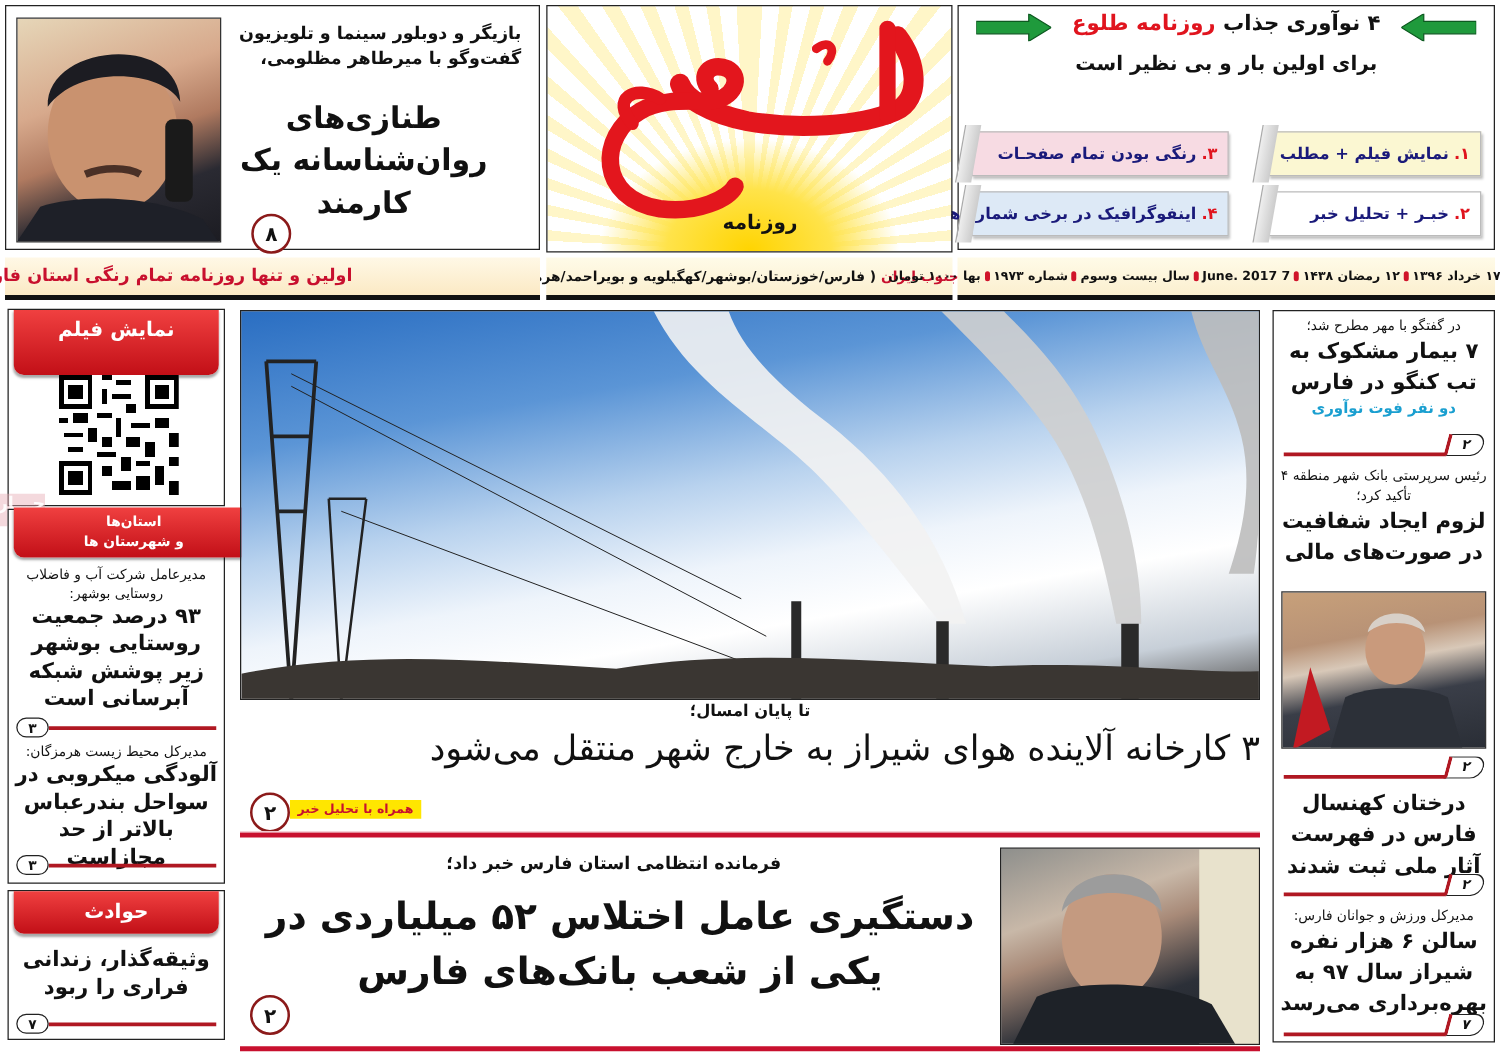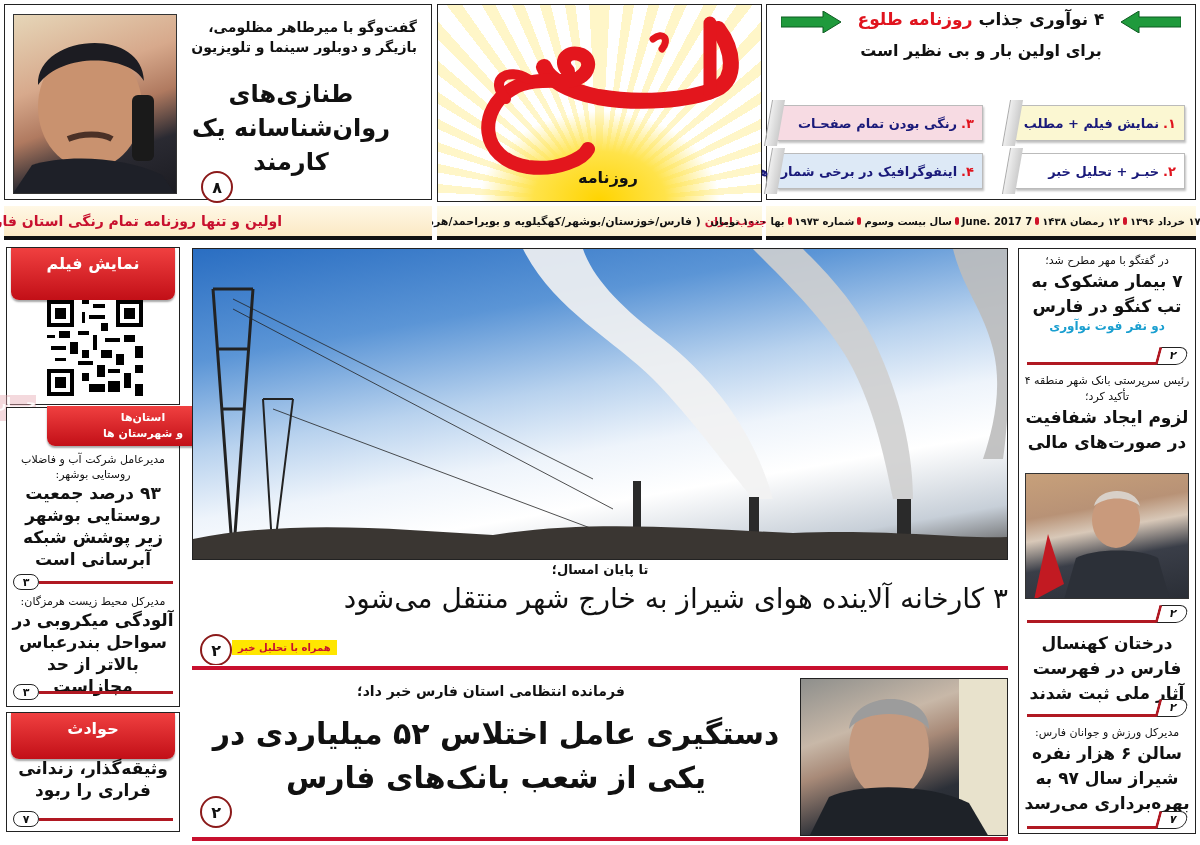--- a/index.html
+++ b/index.html
@@ -48,31 +48,31 @@
   #date-bar { left: 766px; top: 206px; width: 430px; height: 34px; background: linear-gradient(#fffbe8,#fbefcf); border-bottom: 4px solid #111; display:flex; align-items:center; justify-content:center; font-size: 10px; font-weight: bold; white-space: nowrap; gap: 3px; }
   #date-bar .sep { display:inline-block; width: 8px; height: 8px; border: 2px solid #d0142a; border-radius: 2px; }
 
   
   .red-tab { position: absolute; background: linear-gradient(#f04040,#c20f17); color: #fff; font-weight: bold; text-align: center; border-radius: 0 0 8px 8px; box-shadow: 0 2px 2px rgba(0,0,0,0.35); }
   #film-box { left: 6px; top: 247px; width: 174px; height: 158px; }
   #film-box .red-tab { left: 4px; top: 0; width: 164px; height: 52px; line-height: 32px; font-size: 16px; }
   #film-box .qr { position: absolute; left: 40px; top: 52px; width: 96px; height: 96px; }
 
   #prov-box { left: 6px; top: 407px; width: 174px; height: 300px; }
-  #prov-box .red-tab { left: 4px; top: -2px; width: 192px; height: 40px; font-size: 11px; line-height: 16px; padding-top: 4px; margin-left: 36px; }
+  #prov-box .red-tab { left: 4px; top: -2px; width: 192px; height: 40px; font-size: 11px; line-height: 16px; padding-top: 4px; }
   .col-item { position: absolute; left: 4px; width: 164px; text-align: center; }
   .col-item .k { font-size: 11px; line-height: 15px; }
   .col-item .h { font-size: 17px; font-weight: 900; line-height: 22px; }
   .pageflag { position: absolute; height: 16px; display: flex; align-items: center; }
   .pageflag .n { width: 26px; height: 16px; border: 1.5px solid #222; border-radius: 8px; font-size: 11px; font-weight: bold; display: flex; align-items: center; justify-content: center; background: #fff; }
   .pageflag .line { height: 3px; background: #b01822; flex: 1; }
   .watermark { position: absolute; left: 0; top: 395px; width: 36px; height: 26px; background: rgba(230,170,180,0.45); color: rgba(255,255,255,0.9); font-size: 14px; font-weight: bold; text-align: center; }
 
   #events-box { left: 6px; top: 712px; width: 174px; height: 120px; }
-  #events-box .red-tab { left: 4px; top: 0; width: 164px; height: 46px; line-height: 32px; font-size: 16px; }
+  #events-box .red-tab { left: 4px; top: 0; width: 164px; height: 34px; line-height: 32px; font-size: 16px; }
 
   
   #main-photo { left: 192px; top: 248px; width: 816px; height: 312px; border: 1px solid #222; overflow: hidden;
     background: linear-gradient(170deg, #2a6ec2 0%, #5b95d6 25%, #b8d2ee 45%, #eef4fb 60%, #ffffff 72%, #c7cfd8 88%, #4c4a48 100%); }
   #main-photo svg { position: absolute; left: 0; top: 0; }
 
   #lead-kicker { left: 192px; top: 562px; width: 816px; text-align: center; font-size: 13px; font-weight: bold; }
   #lead-head { left: 196px; top: 582px; width: 812px; text-align: right; font-size: 28px; font-weight: 400; letter-spacing: -0.5px; white-space: nowrap; }
   #lead-badge { left: 232px; top: 640px; background: #ffe600; color: #c8102e; font-size: 10px; font-weight: bold; padding: 2px 6px; }
   .divider { position: absolute; height: 5px; background: #c8102e; border-top: 1px solid #fff; }
@@ -149,22 +149,22 @@
   <div class="photo">
     <svg width="164" height="180" viewBox="0 0 164 180">
       <ellipse cx="78" cy="92" rx="52" ry="62" fill="#c9926f"></ellipse>
       <path d="M26 70 C 24 20, 130 10, 132 66 C 118 40, 50 36, 26 70 Z" fill="#1c1c22"></path>
       <rect x="120" y="80" width="22" height="66" rx="6" fill="#1a1a1a"></rect>
       <path d="M0 180 L 20 150 C 50 140, 110 140, 150 160 L 164 180 Z" fill="#1e2028"></path>
       <path d="M56 124 C 70 118, 90 118, 100 124" stroke="#4a3026" stroke-width="6" fill="none"></path>
     </svg>
   </div>
   <div class="kicker">
+    <div>بازیگر و دوبلور سینما و تلویزیون</div>
     <div>گفت‌وگو با میرطاهر مظلومی،</div>
-    <div>بازیگر و دوبلور سینما و تلویزیون</div>
   </div>
   <div class="head">طنازی‌های روان‌شناسانه یک کارمند</div>
   <div class="pagecircle" style="left:196px; top:166px;">۸</div>
 </div>
 
 <div id="left-strap" class="abs">
   <span>اولین و تنها روزنامه تمام رنگی استان فارس</span>
 </div>
 <div id="date-bar" class="abs">
   <span>چهارشنبه ۱۷ خرداد ۱۳۹۶</span>

